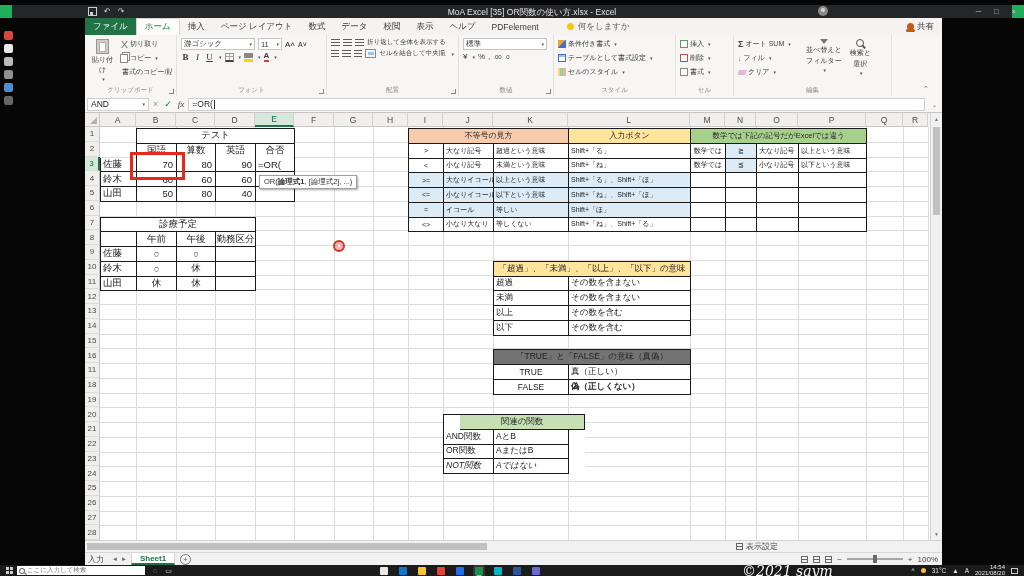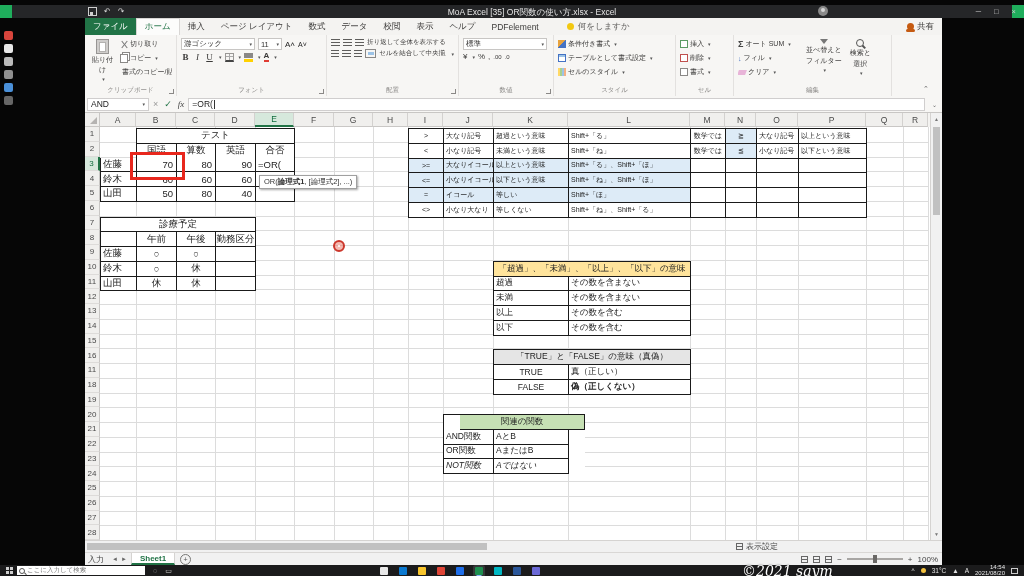--- a/index.html
+++ b/index.html
@@ -564,20 +564,25 @@
         </div>
         <div class="strow" style="height: 14.75px;">
           <div class="stcell" style="width: 36px; height: 100%;">山田</div>
           <div class="stcell alc" style="width: 40px; height: 100%;">休</div>
           <div class="stcell alc" style="width: 39px; height: 100%;">休</div>
           <div class="stcell" style="width: 40px; height: 100%;"></div>
         </div>
       </div>
       <div class="stable" style="left: 408px; top: 128px; font-size: 7px;">
         <div class="strow" style="height: 14.75px;">
+          <div class="stcell alc" style="width: 160px; height: 100%; background: rgb(248, 203, 173); font-size: 8px;">不等号の見方</div>
+          <div class="stcell alc" style="width: 122px; height: 100%; background: rgb(255, 228, 156); font-size: 8px;">入力ボタン</div>
+          <div class="stcell alc" style="width: 176px; height: 100%; background: rgb(168, 208, 141); font-size: 7.5px;">数学では下記の記号だがExcelでは違う</div>
+        </div>
+        <div class="strow" style="height: 14.75px;">
           <div class="stcell alc" style="width: 35px; height: 100%;">&gt;</div>
           <div class="stcell" style="width: 50px; height: 100%;">大なり記号</div>
           <div class="stcell" style="width: 75px; height: 100%;">超過という意味</div>
           <div class="stcell" style="width: 122px; height: 100%;">Shift+「る」</div>
           <div class="stcell alc" style="width: 35px; height: 100%;">数学では</div>
           <div class="stcell alc" style="width: 31px; height: 100%; background: rgb(221, 235, 247);">≧</div>
           <div class="stcell" style="width: 42px; height: 100%;">大なり記号</div>
           <div class="stcell" style="width: 68px; height: 100%;">以上という意味</div>
         </div>
         <div class="strow" style="height: 14.75px;">
@@ -647,21 +652,21 @@
           <div class="stcell" style="width: 75px; height: 100%;">以上</div>
           <div class="stcell" style="width: 122px; height: 100%;">その数を含む</div>
         </div>
         <div class="strow" style="height: 14.75px;">
           <div class="stcell" style="width: 75px; height: 100%;">以下</div>
           <div class="stcell" style="width: 122px; height: 100%;">その数を含む</div>
         </div>
       </div>
       <div class="stable" style="left: 493px; top: 349.25px; font-size: 8.5px;">
         <div class="strow" style="height: 14.75px;">
-          <div class="stcell alc" style="width: 197px; height: 100%; background: #e5e5e5;">「TRUE」と「FALSE」の意味（真偽）</div>
+          <div class="stcell alc" style="width: 197px; height: 100%; background: #737373;">「TRUE」と「FALSE」の意味（真偽）</div>
         </div>
         <div class="strow" style="height: 14.75px;">
           <div class="stcell alc" style="width: 75px; height: 100%;">TRUE</div>
           <div class="stcell" style="width: 122px; height: 100%;">真（正しい）</div>
         </div>
         <div class="strow" style="height: 14.75px;">
           <div class="stcell alc" style="width: 75px; height: 100%;">FALSE</div>
           <div class="stcell" style="width: 122px; height: 100%; font-weight: bold;">偽（正しくない）</div>
         </div>
       </div>

